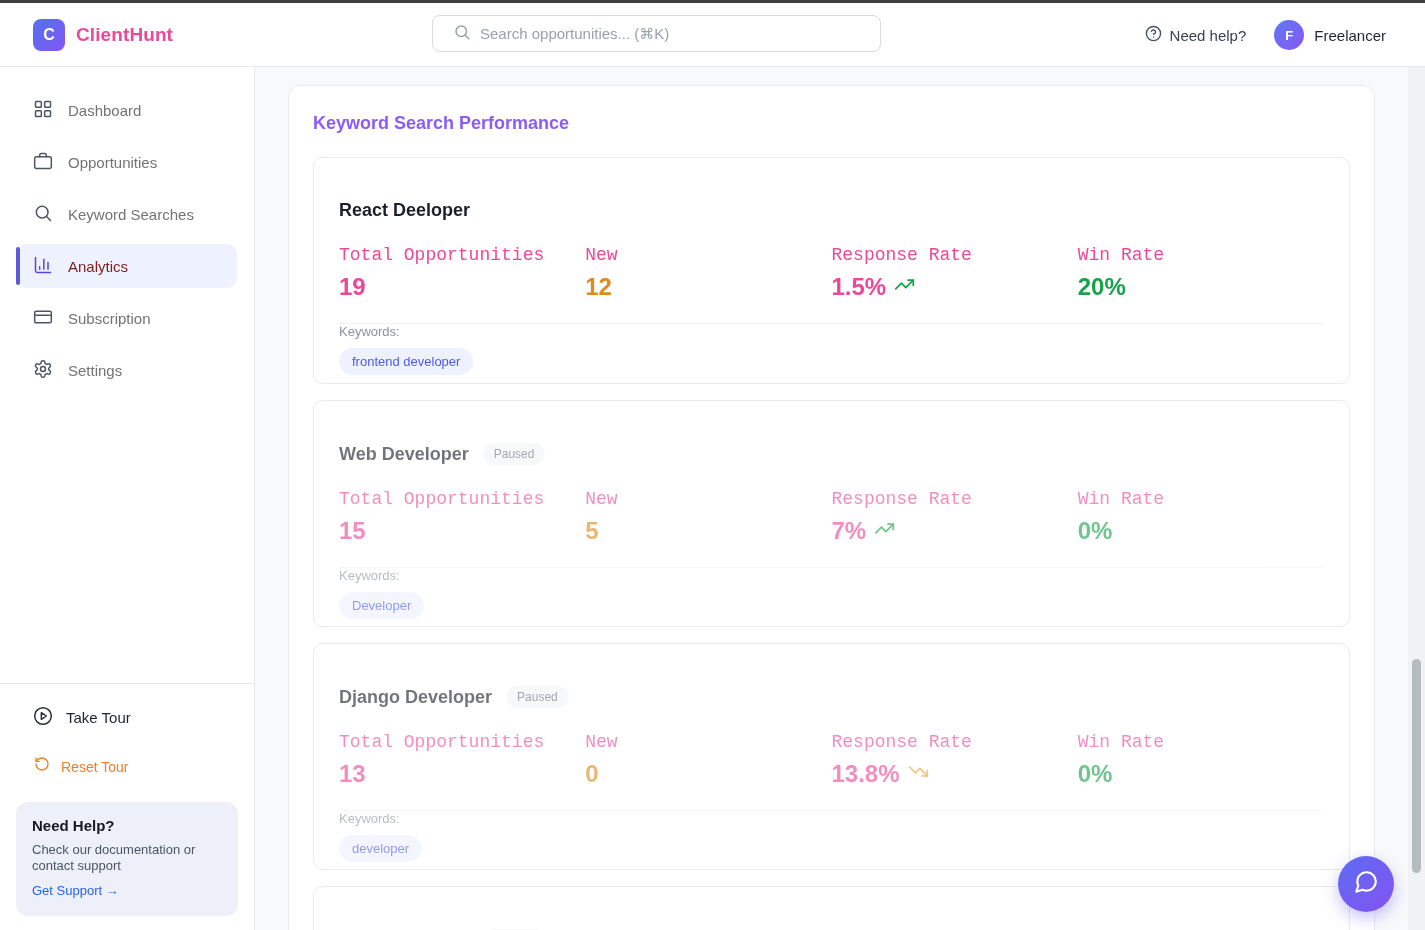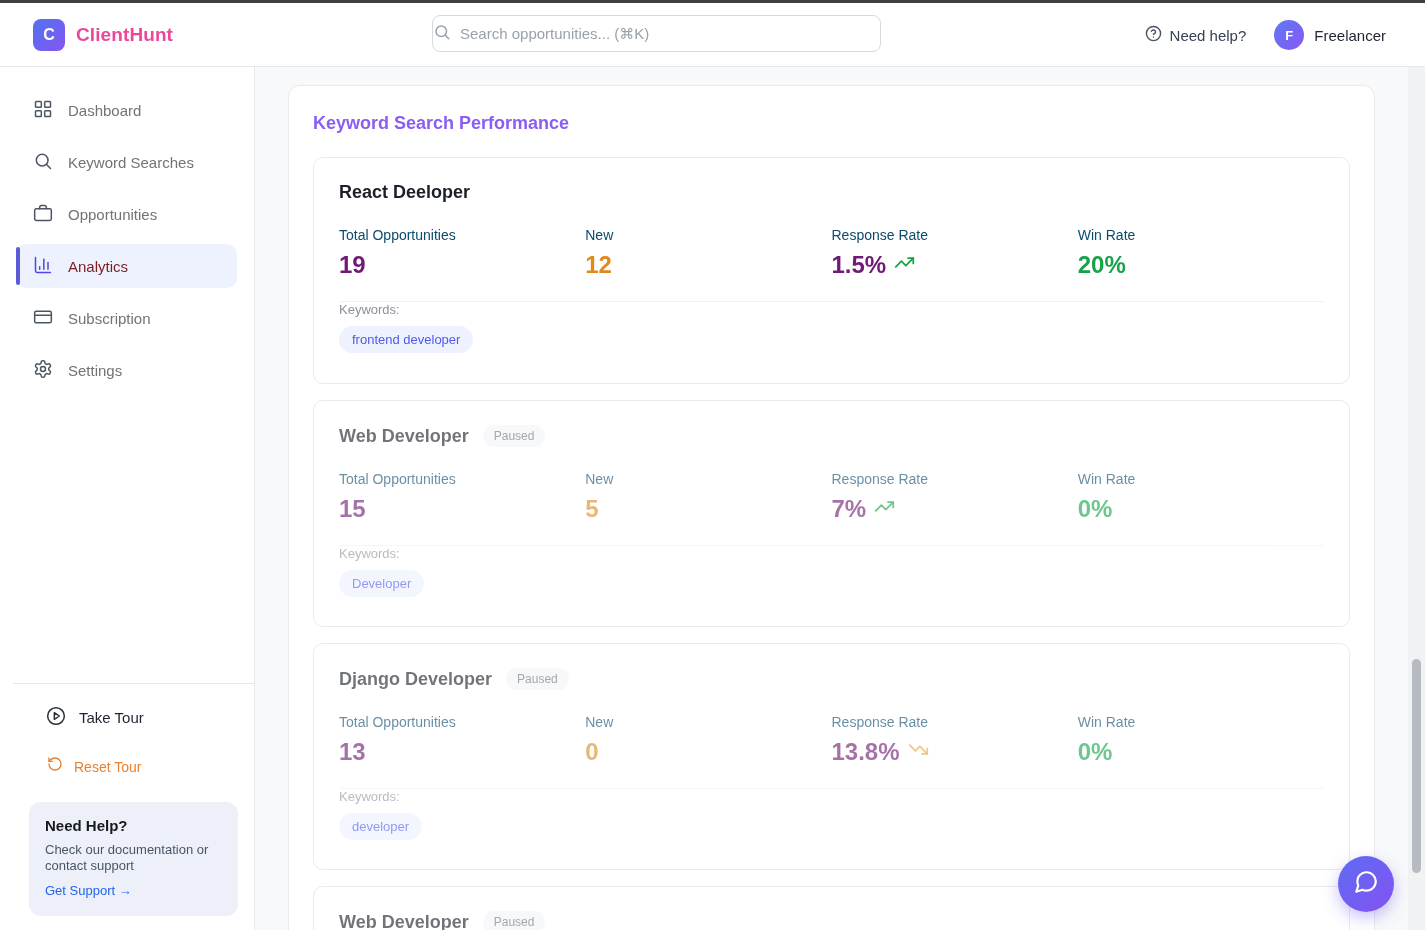--- a/index.html
+++ b/index.html
@@ -9,21 +9,21 @@
   .topbar { position:absolute; left:0; top:0; width:1425px; height:3px; background:#3f3f3f; z-index:30; }
 
   
   .header { position:absolute; left:0; top:3px; width:1425px; height:64px; background:#ffffff;
     border-bottom:1px solid #e7e8ea; z-index:20; }
   .brand { position:absolute; left:33px; top:16px; display:flex; align-items:center; gap:11px; }
   .logo { width:32px; height:32px; border-radius:8px; background:linear-gradient(135deg,#5272f2,#8456f0);
     color:#fff; font-size:16px; font-weight:700; display:flex; align-items:center; justify-content:center; }
   .brand-name { font-size:19px; font-weight:700; color:#ec4899; letter-spacing:.1px; }
   .search-box { position:absolute; left:432px; top:12px; width:449px; height:37px; background:#fff;
-    border:1px solid #d6d9de; border-radius:8px; display:flex; align-items:center; padding:0 0; gap:9px; }
+    border:1px solid #d6d9de; border-radius:8px; display:flex; align-items:center; padding:0 20px; gap:9px; }
   .search-box svg { flex:0 0 auto; color:#9aa1ab; }
   .search-box input { border:none; outline:none; flex:1; font-size:15px; color:#374151; background:transparent;
     font-family:inherit; }
   .search-box input::placeholder { color:#9aa1ab; }
   .header-right { position:absolute; right:39px; top:0; height:64px; display:flex; align-items:center; gap:28px; }
   .need-help { display:flex; align-items:center; gap:8px; font-size:15px; color:#374151; cursor:pointer; }
   .need-help svg { color:#4b5563; }
   .user { display:flex; align-items:center; gap:10px; cursor:pointer; }
   .avatar { width:30px; height:30px; border-radius:50%; background:linear-gradient(135deg,#5b7af5,#8a57f1);
     color:#fff; font-size:13px; font-weight:700; display:flex; align-items:center; justify-content:center; }
@@ -36,47 +36,47 @@
   .nav-item { position:relative; height:44px; margin:0 17px 8px 16px; border-radius:10px;
     display:flex; align-items:center; gap:15px; padding-left:17px; cursor:pointer;
     font-size:15px; font-weight:500; color:#737373; }
   .nav-item svg { color:#4b5563; flex:0 0 auto; }
   .nav-item.active { background:#eef2ff; color:#7f1d1d; }
   .nav-item.active svg { color:#4f46e5; }
   .nav-item.active::before { content:""; position:absolute; left:0; top:3px; bottom:3px; width:4px;
     border-radius:4px; background:#5b5bd6; }
 
   .sidebar-bottom { position:absolute; left:0; right:0; bottom:0; border-top:1px solid #e7e8ea;
-    padding:22px 16px 14px 16px;margin-left:13px; }
+    padding:22px 16px 14px 16px; }
   .tour-row { display:flex; align-items:center; gap:13px; padding-left:17px; font-size:15px;
     color:#1f2430; cursor:pointer; }
   .tour-row svg { color:#2b2f38; }
   .reset-row { display:flex; align-items:flex-end; gap:11px; padding-left:18px; margin-top:27px;
     font-size:14px; color:#e8802f; cursor:pointer; }
   .reset-row svg { color:#e8802f; }
   .help-card { margin-top:27px; background:#edf0f9; border-radius:12px; padding:15px 16px 17px 16px; }
   .help-card h4 { font-size:15px; font-weight:700; color:#16191f; margin-bottom:8px; }
   .help-card p { font-size:13px; line-height:1.25; color:#4b5563; width:170px; }
   .help-link { display:inline-block; margin-top:9px; font-size:13px; font-weight:500; color:#2563eb; cursor:pointer; }
 
   
   .main { position:absolute; left:255px; top:67px; width:1170px; height:863px; background:#f8f9fa; overflow:hidden; }
   .panel { position:absolute; left:33px; top:18px; width:1087px; height:1400px; background:#fff;
     border:1px solid #e8eaee; border-radius:12px; padding:27px 24px; }
   .panel-title { font-size:18px; font-weight:700; color:#8b5cf6; margin-bottom:23px; }
 
-  .kcard { border:1px solid #e8eaee; border-radius:10px; padding:24px 25px 0 25px; height:227px;
+  .kcard { border:1px solid #e8eaee; border-radius:10px; padding:42px 25px 0 25px; height:227px;
     margin-bottom:16px; background:#fff; }
   .kcard-inner.muted { opacity:.62; }
   .kcard-head { display:flex; align-items:center; gap:14px; margin-bottom:24px; }
   .kcard-title { font-size:18px; font-weight:700; color:#1b1f27; }
   .badge-paused { background:#f3f4f6; color:#6b7280; font-size:12px; padding:4px 11px; border-radius:999px; }
   .stats { display:grid; grid-template-columns:repeat(4,1fr); }
-  .stat-label { font-size:14px; color:#0c4a6e; }
-  .stat-value { margin-top:8px; font-size:24px; font-weight:700; color:#701a75; display:flex; align-items:center; gap:8px; }
+  .stat-label { font-size:18px; color:#ec4899;font-family:Liberation Mono, monospace; }
+  .stat-value { margin-top:8px; font-size:24px; font-weight:700; color:#ec4899; display:flex; align-items:center; gap:8px; }
   .stat-value.orange { color:#e0891f; }
   .stat-value.green { color:#16a34a; }
   .trend-up { color:#16a34a; }
   .trend-down { color:#e8a33c; }
   .kcard-divider { border-top:1px solid #f1f2f4; margin-top:22px; }
   .kw-label { font-size:13px; color:#8b929c; }
   .kw-chips { margin-top:9px; }
   .chip { display:inline-block; background:#eef2ff; color:#4f5ae8; font-size:13px; padding:6px 13px;
     border-radius:999px; }
 
@@ -134,34 +134,34 @@
             <rect x="14" y="3" width="7" height="7" rx="1"></rect>
             <rect x="14" y="14" width="7" height="7" rx="1"></rect>
             <rect x="3" y="14" width="7" height="7" rx="1"></rect>
           </svg>
       </span>
       <span>Dashboard</span>
     </div>
     <div class="nav-item">
       <span>
         <svg width="20" height="20" viewBox="0 0 24 24" fill="none" stroke="currentColor" stroke-width="1.8" stroke-linecap="round" stroke-linejoin="round">
+            <rect x="2" y="7" width="20" height="14" rx="2"></rect>
+            <path d="M16 7V5a2 2 0 0 0-2-2h-4a2 2 0 0 0-2 2v2"></path>
+          </svg>
+      </span>
+      <span>Opportunities</span>
+    </div>
+    <div class="nav-item">
+      <span>
+        <svg width="20" height="20" viewBox="0 0 24 24" fill="none" stroke="currentColor" stroke-width="1.8" stroke-linecap="round" stroke-linejoin="round">
             <circle cx="11" cy="11" r="7"></circle>
             <line x1="21" y1="21" x2="16.3" y2="16.3"></line>
           </svg>
       </span>
       <span>Keyword Searches</span>
-    </div>
-    <div class="nav-item">
-      <span>
-        <svg width="20" height="20" viewBox="0 0 24 24" fill="none" stroke="currentColor" stroke-width="1.8" stroke-linecap="round" stroke-linejoin="round">
-            <rect x="2" y="7" width="20" height="14" rx="2"></rect>
-            <path d="M16 7V5a2 2 0 0 0-2-2h-4a2 2 0 0 0-2 2v2"></path>
-          </svg>
-      </span>
-      <span>Opportunities</span>
     </div>
     <div class="nav-item active">
       <span>
         <svg width="20" height="20" viewBox="0 0 24 24" fill="none" stroke="currentColor" stroke-width="1.8" stroke-linecap="round" stroke-linejoin="round">
             <path d="M3 3v16a2 2 0 0 0 2 2h16"></path>
             <path d="M18 17V9"></path>
             <path d="M13 17V5"></path>
             <path d="M8 17v-3"></path>
           </svg>
       </span>

